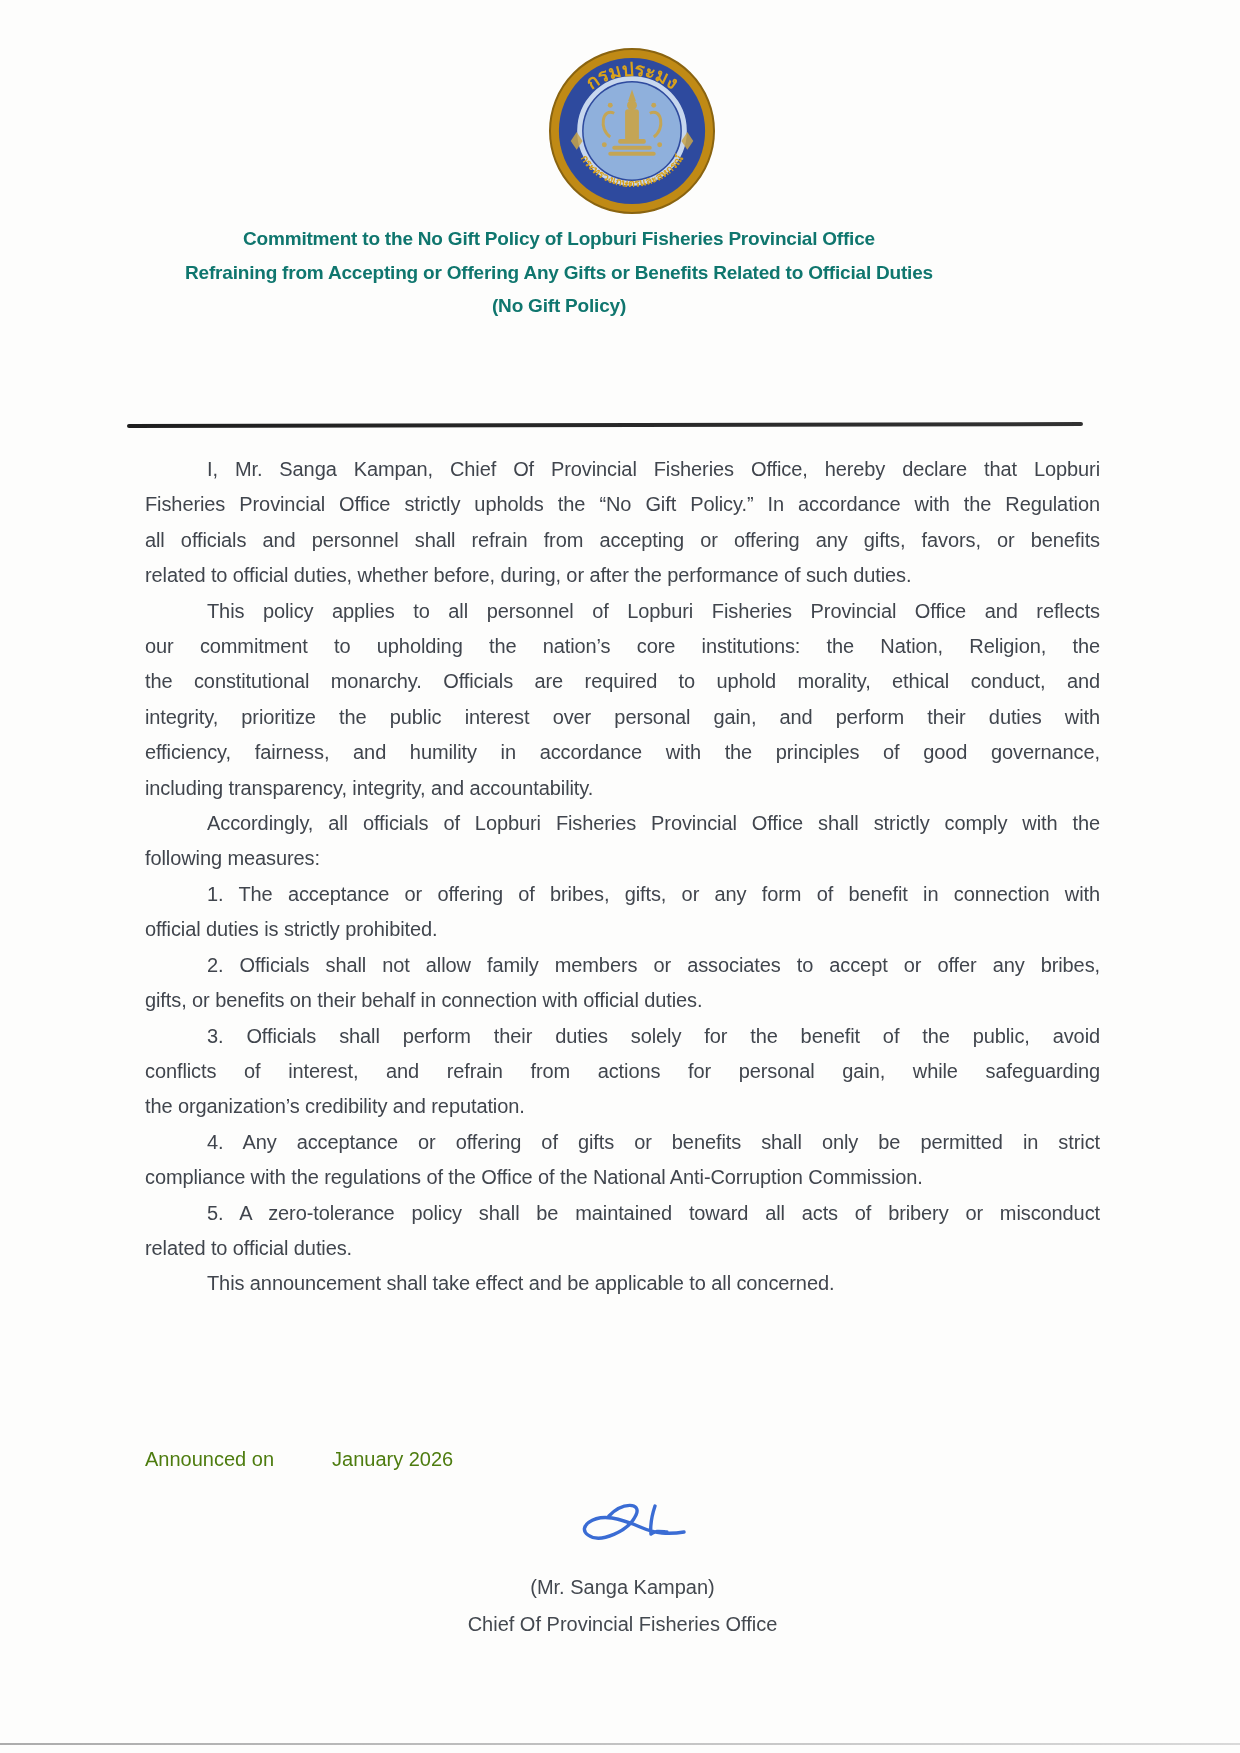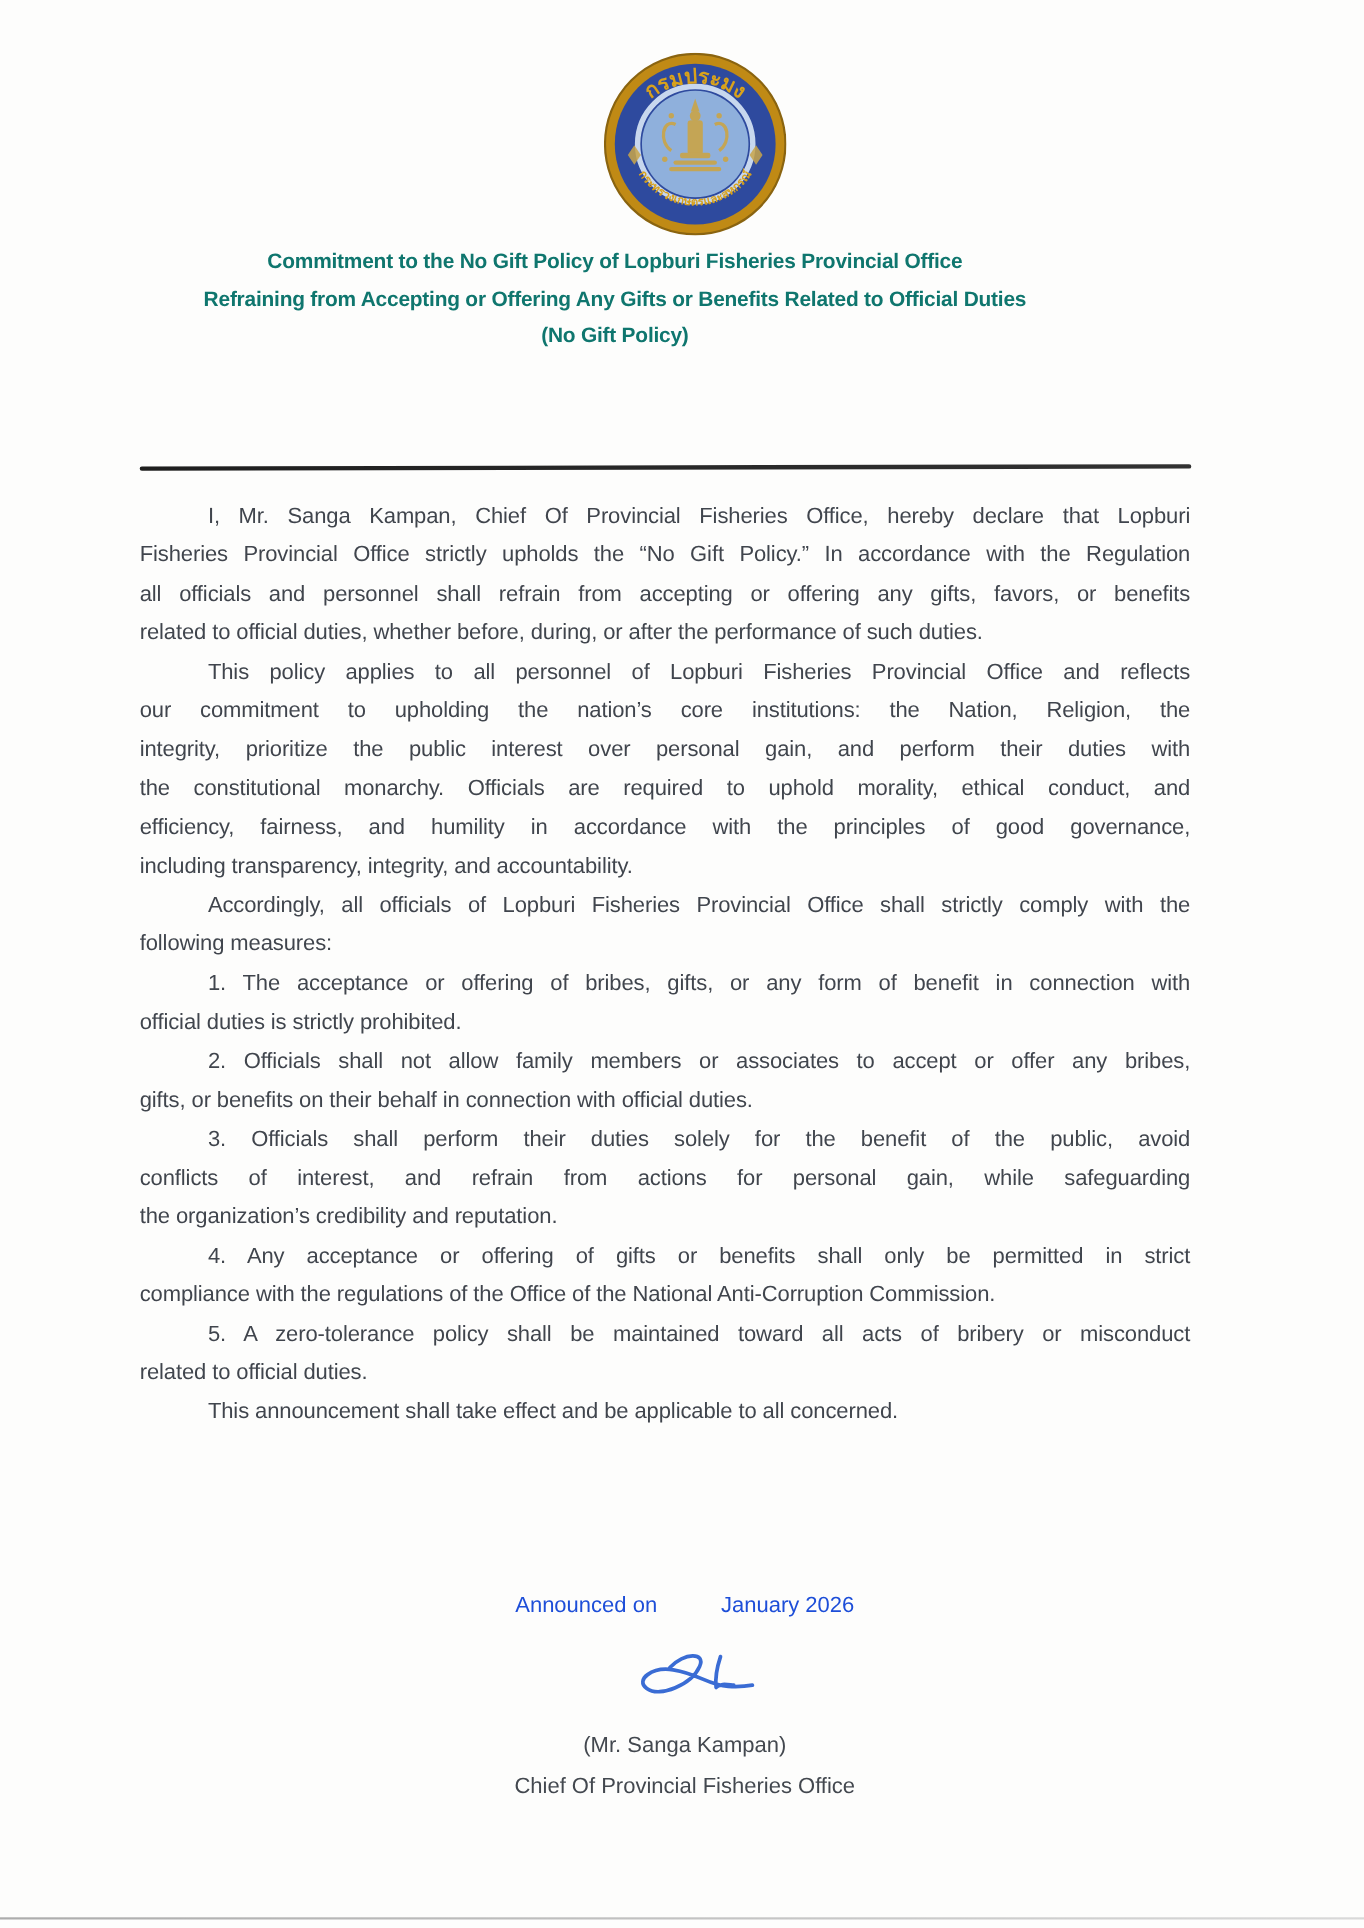--- a/index.html
+++ b/index.html
@@ -12,29 +12,29 @@
     position:absolute; top:222px; left:130px; width:970px; box-sizing:border-box;
     padding-right:112px; text-align:center; font-weight:bold; font-size:19px;
     line-height:33.5px; color:#0f766e; letter-spacing:-0.2px;
   }
   .divider {
     position:absolute; top:423px; left:127px; width:956px; height:4px;
     background:linear-gradient(to right,#1e1e1e,#323232); border-radius:2px;
     transform:rotate(-0.12deg);
   }
   .body-block {
-    position:absolute; top:452px; left:127px; width:955px;
+    position:absolute; top:452px; left:145px; width:955px;
     font-size:20px; line-height:35.4px; letter-spacing:-0.1px; color:#40454d;
   }
   .ln { min-height:35.4px; }
   .j { text-align:justify; text-align-last:justify; }
   .i { text-indent:62px; }
   .announced {
     position:absolute; top:1448px; left:145px; width:955px;
-    display:flex; justify-content:center; gap:58px; font-size:20px; color:#1d4ed8;
+    display:flex; justify-content:flex-start; gap:58px; font-size:20px; color:#4d7c0f;
   }
   .sig-ink { position:absolute; left:562px; top:1500px; }
   .sig-name {
     position:absolute; top:1576px; left:145px; width:955px;
     text-align:center; font-size:20px; color:#43484f;
   }
   .sig-title {
     position:absolute; top:1613px; left:145px; width:955px;
     text-align:center; font-size:20px; color:#43484f;
   }
@@ -92,22 +92,22 @@
 
   <div class="divider"></div>
 
   <div class="body-block">
     <div class="ln j i">I, Mr. Sanga Kampan, Chief Of Provincial Fisheries Office, hereby declare that Lopburi</div>
     <div class="ln j">Fisheries Provincial Office strictly upholds the “No Gift Policy.” In accordance with the Regulation</div>
     <div class="ln j">all officials and personnel shall refrain from accepting or offering any gifts, favors, or benefits</div>
     <div class="ln">related to official duties, whether before, during, or after the performance of such duties.</div>
     <div class="ln j i">This policy applies to all personnel of Lopburi Fisheries Provincial Office and reflects</div>
     <div class="ln j">our commitment to upholding the nation’s core institutions: the Nation, Religion, the</div>
+    <div class="ln j">the constitutional monarchy. Officials are required to uphold morality, ethical conduct, and</div>
     <div class="ln j">integrity, prioritize the public interest over personal gain, and perform their duties with</div>
-    <div class="ln j">the constitutional monarchy. Officials are required to uphold morality, ethical conduct, and</div>
     <div class="ln j">efficiency, fairness, and humility in accordance with the principles of good governance,</div>
     <div class="ln">including transparency, integrity, and accountability.</div>
     <div class="ln j i">Accordingly, all officials of Lopburi Fisheries Provincial Office shall strictly comply with the</div>
     <div class="ln">following measures:</div>
     <div class="ln j i">1. The acceptance or offering of bribes, gifts, or any form of benefit in connection with</div>
     <div class="ln">official duties is strictly prohibited.</div>
     <div class="ln j i">2. Officials shall not allow family members or associates to accept or offer any bribes,</div>
     <div class="ln">gifts, or benefits on their behalf in connection with official duties.</div>
     <div class="ln j i">3. Officials shall perform their duties solely for the benefit of the public, avoid</div>
     <div class="ln j">conflicts of interest, and refrain from actions for personal gain, while safeguarding</div>

